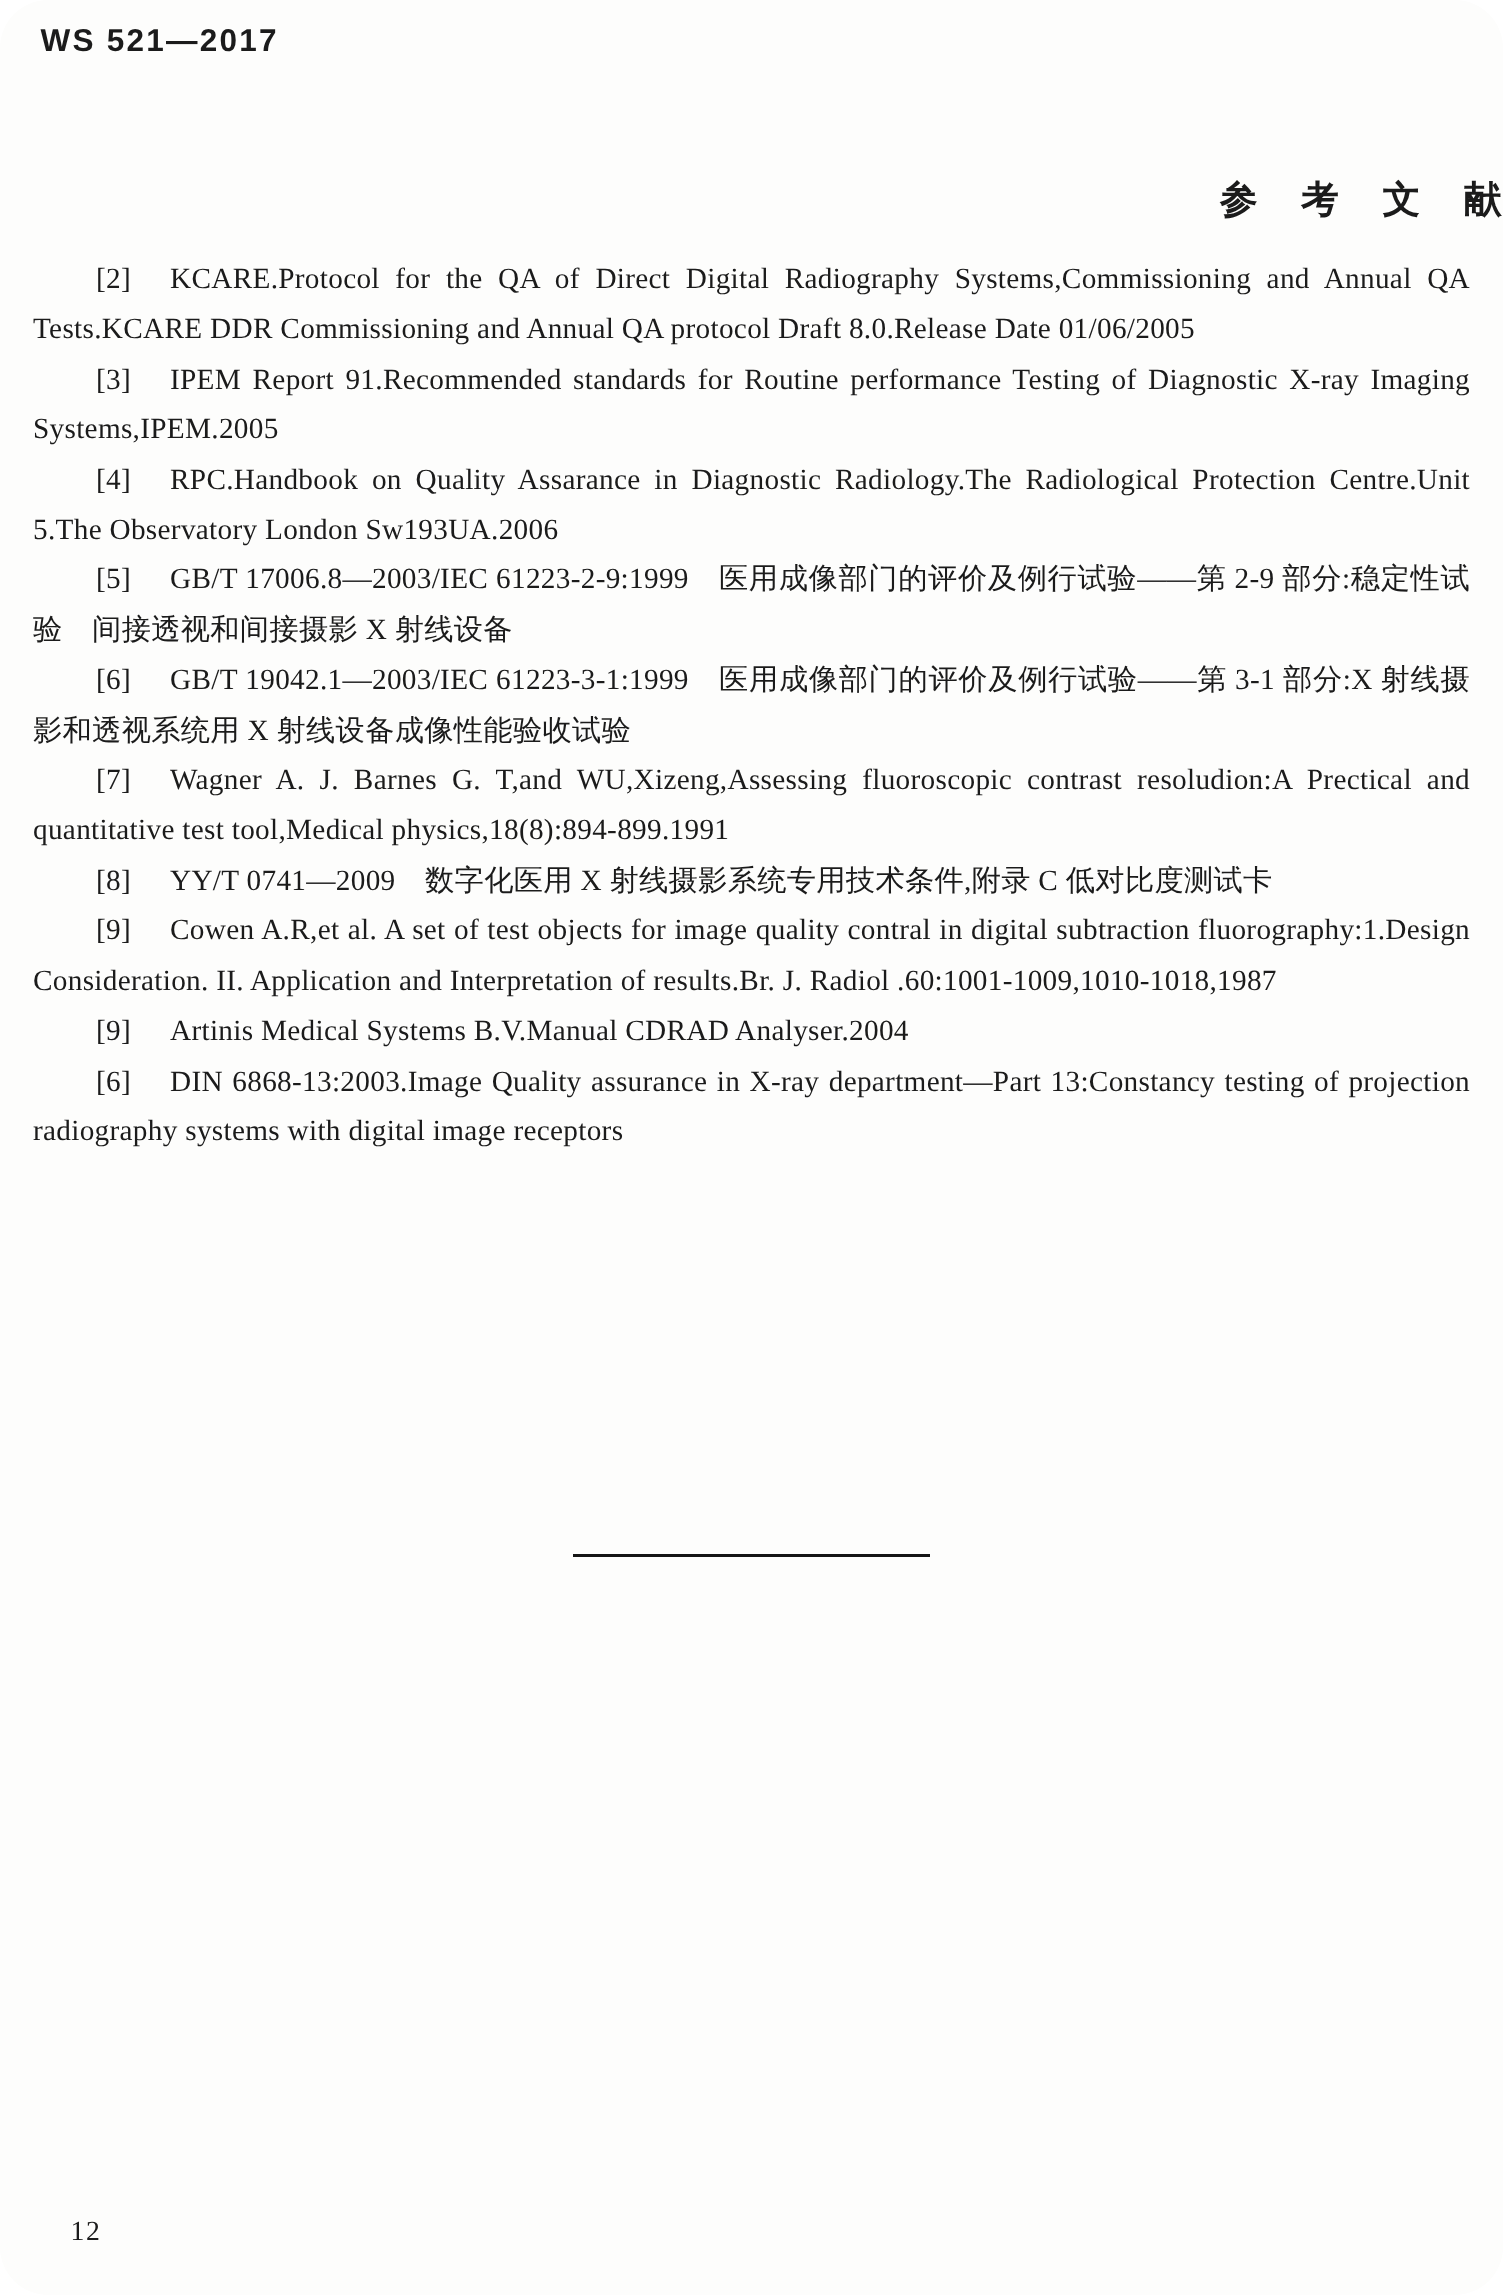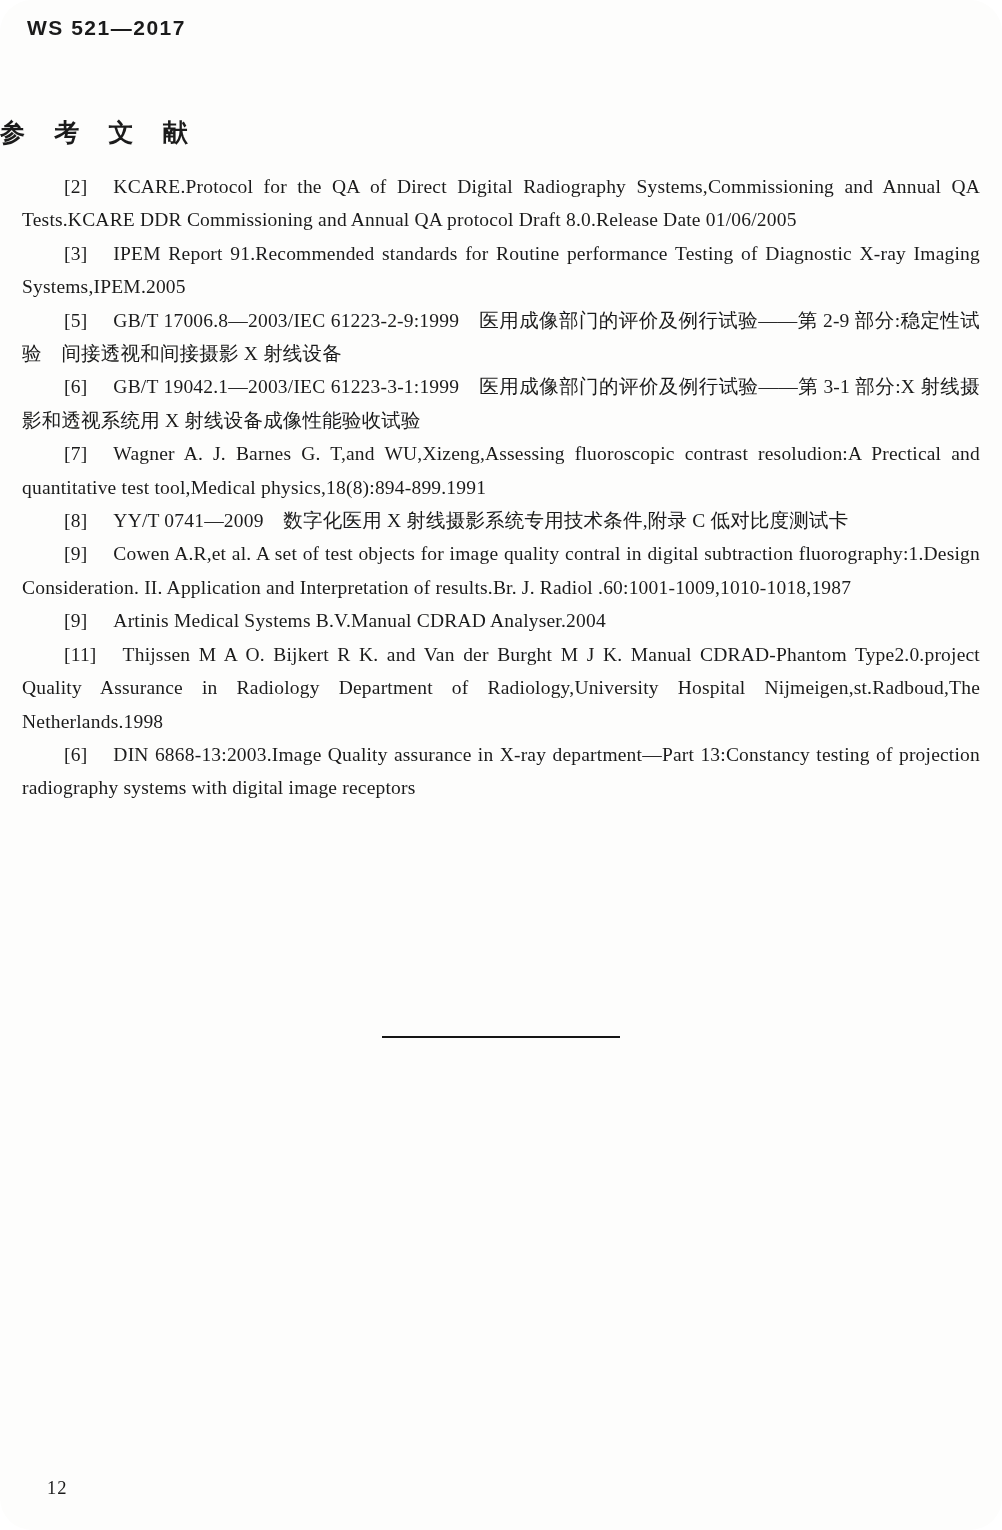--- a/index.html
+++ b/index.html
@@ -26,21 +26,21 @@
     font-size: 21px;
     letter-spacing: 1.5px;
     white-space: nowrap;
   }
   .doc-title {
     position: absolute;
     top: 116px;
     left: 0;
     right: 0;
     margin: 0;
-    text-align: left;
+    text-align: right;
     font-size: 25px;
     font-weight: 700;
     word-spacing: 21px;
     letter-spacing: 1px;
   }
   .refs {
     position: absolute;
     top: 170px;
     left: 22px;
     width: 958px;
@@ -78,27 +78,27 @@
 
 <div class="page">
 
   <div class="std-number">WS 521—2017</div>
 
   <h1 class="doc-title">参 考 文 献</h1>
 
   <div class="refs">
     <p class="ref"><span class="ref-label">[2]</span><span class="ref-text">KCARE.Protocol for the QA of Direct Digital Radiography Systems,Commissioning and Annual QA Tests.KCARE DDR Commissioning and Annual QA protocol Draft 8.0.Release Date 01/06/2005</span></p>
     <p class="ref"><span class="ref-label">[3]</span><span class="ref-text">IPEM Report 91.Recommended standards for Routine performance Testing of Diagnostic X-ray Imaging Systems,IPEM.2005</span></p>
+    <p class="ref"><span class="ref-label">[4]</span><span class="ref-text">RPC.Handbook on Quality Assarance in Diagnostic Radiology.The Radiological Protection Centre.Unit 5.The Observatory London Sw193UA.2006</span></p>
     <p class="ref"><span class="ref-label">[5]</span><span class="ref-text">GB/T 17006.8—2003/IEC 61223-2-9:1999　医用成像部门的评价及例行试验——第 2-9 部分:稳定性试验　间接透视和间接摄影 X 射线设备</span></p>
     <p class="ref"><span class="ref-label">[6]</span><span class="ref-text">GB/T 19042.1—2003/IEC 61223-3-1:1999　医用成像部门的评价及例行试验——第 3-1 部分:X 射线摄影和透视系统用 X 射线设备成像性能验收试验</span></p>
     <p class="ref"><span class="ref-label">[7]</span><span class="ref-text">Wagner A. J. Barnes G. T,and WU,Xizeng,Assessing fluoroscopic contrast resoludion:A Prectical and quantitative test tool,Medical physics,18(8):894-899.1991</span></p>
     <p class="ref"><span class="ref-label">[8]</span><span class="ref-text">YY/T 0741—2009　数字化医用 X 射线摄影系统专用技术条件,附录 C 低对比度测试卡</span></p>
     <p class="ref"><span class="ref-label">[9]</span><span class="ref-text">Cowen A.R,et al. A set of test objects for image quality contral in digital subtraction fluorography:1.Design Consideration. II. Application and Interpretation of results.Br. J. Radiol .60:1001-1009,1010-1018,1987</span></p>
     <p class="ref"><span class="ref-label">[9]</span><span class="ref-text">Artinis Medical Systems B.V.Manual CDRAD Analyser.2004</span></p>
-    <p class="ref"><span class="ref-label">[11]</span><span class="ref-text">Thijssen M A O. Bijkert R K. and Van der Burght M J K. Manual CDRAD-Phantom Type2.0.project Quality Assurance in Radiology Department of Radiology,University Hospital Nijmeigen,st.Radboud,The Netherlands.1998</span></p>
     <p class="ref"><span class="ref-label">[6]</span><span class="ref-text">DIN 6868-13:2003.Image Quality assurance in X-ray department—Part 13:Constancy testing of projection radiography systems with digital image receptors</span></p>
   </div>
 
   <div class="end-rule"></div>
 
   <div class="page-number">12</div>
 
 </div>
 
 </body></html>

